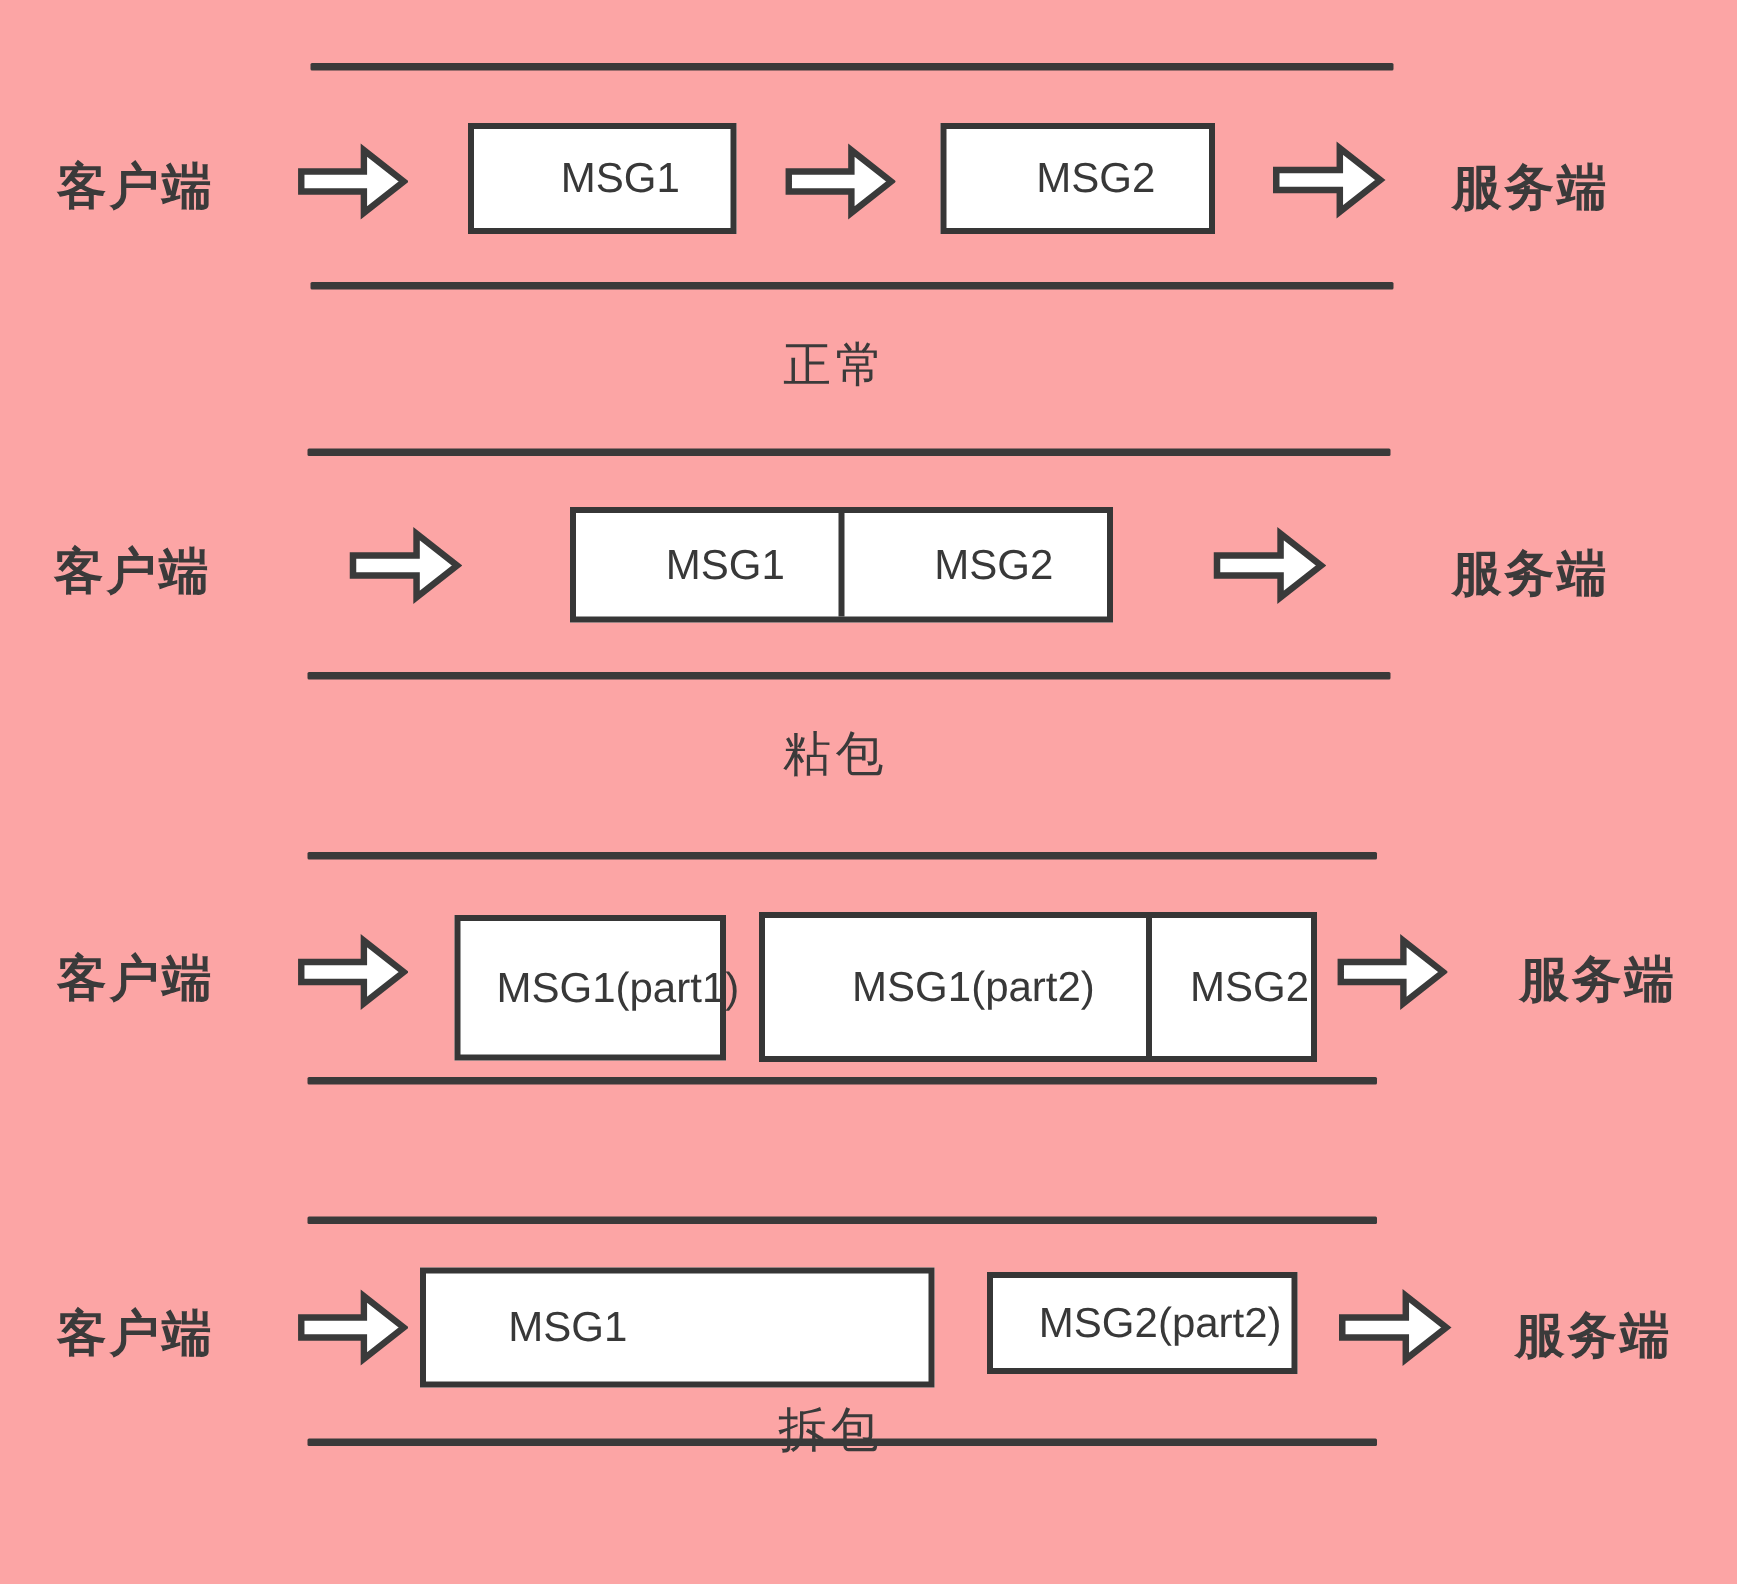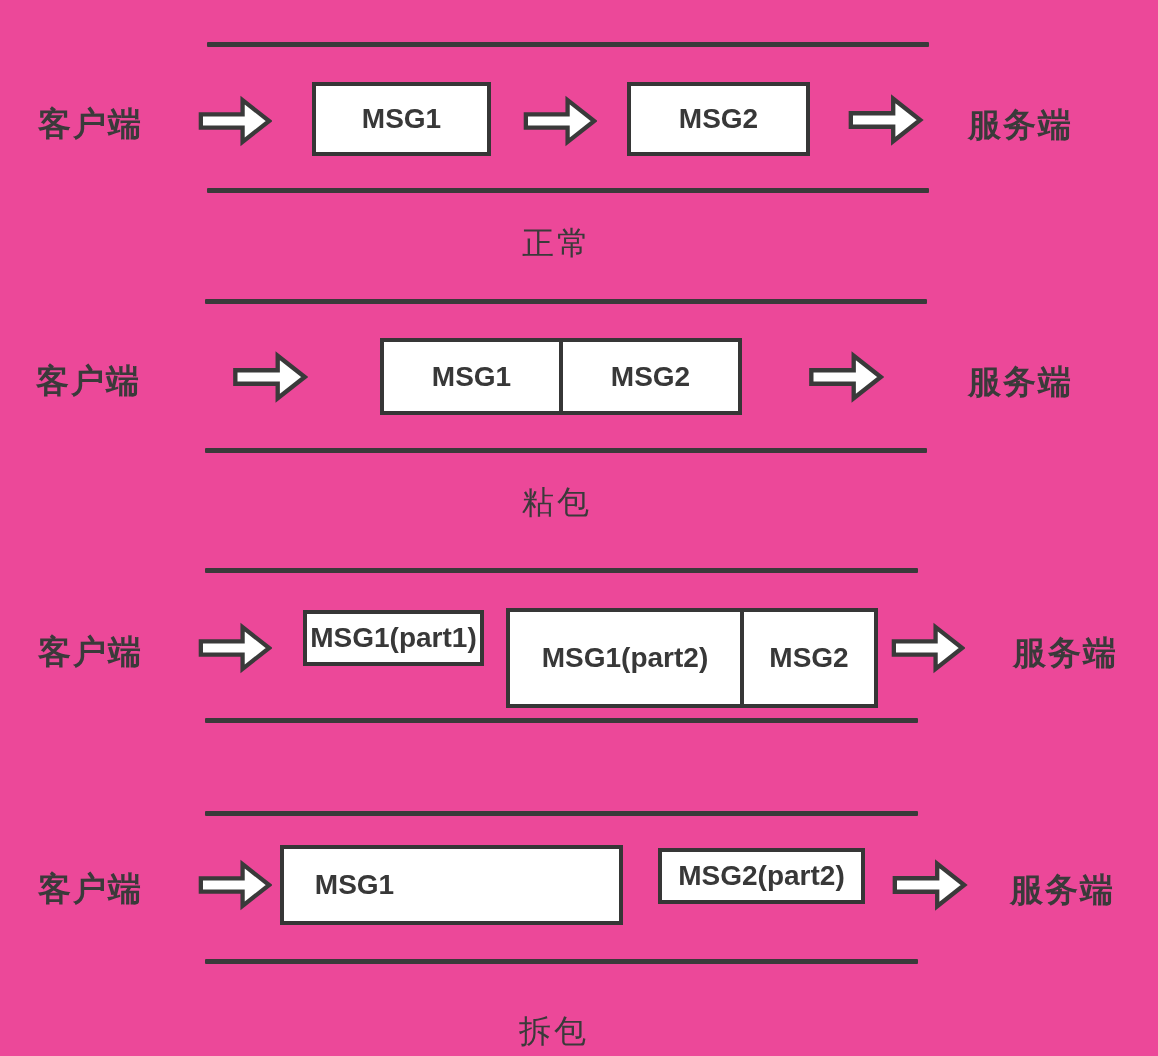--- a/index.html
+++ b/index.html
@@ -4,21 +4,21 @@
 <style>
   html, body {
     margin: 0;
     padding: 0;
     background: #ffffff;
   }
   #canvas {
     position: relative;
     width: 1158px;
     height: 1056px;
-    background: #ec4899;
+    background: #fca5a5;
     font-family: "Liberation Sans", "DejaVu Sans", sans-serif;
     color: #3a3a3a;
     overflow: hidden;
   }
   .channel-line {
     position: absolute;
     height: 5px;
     background: #3a3a3a;
     border-radius: 1px;
   }
@@ -46,24 +46,25 @@
     align-items: stretch;
     background: #ffffff;
     border: 4px solid #363636;
     box-sizing: border-box;
   }
   .msg-cell {
     display: flex;
     align-items: center;
     justify-content: center;
     font-size: 28px;
-    font-weight: 700;
+    font-weight: 400;
     color: #383838;
     white-space: nowrap;
     flex: 1 1 auto;
+    padding-left: 24px;
   }
   .msg-cell + .msg-cell {
     border-left: 4px solid #363636;
   }
   .flow-arrow {
     position: absolute;
   }
   .flow-arrow svg { display: block; width: 100%; height: 100%; }
 </style>
 </head>
@@ -135,21 +136,21 @@
 
   <div class="endpoint-label" style="left:38px; top:630px;">客户端</div>
   <div class="endpoint-label" style="left:1013px; top:631px;">服务端</div>
 
   <div class="flow-arrow" style="left:198px; top:622px; width:74px; height:52px;">
     <svg viewBox="0 0 78 54">
         <polygon points="3,20 47,20 47,5 75,27 47,49 47,34 3,34" fill="#ffffff" stroke="#3a3a3a" stroke-width="4.5"></polygon>
       </svg>
   </div>
 
-  <div class="msg-box" style="left:303px; top:610px; width:181px; height:56px;">
+  <div class="msg-box" style="left:303px; top:610px; width:181px; height:97px;">
     <div class="msg-cell">MSG1(part1)</div>
   </div>
 
   <div class="msg-box" style="left:506px; top:608px; width:372px; height:100px;">
     <div class="msg-cell" style="flex:0 0 230px;">MSG1(part2)</div>
     <div class="msg-cell">MSG2</div>
   </div>
 
   <div class="flow-arrow" style="left:891px; top:622px; width:74px; height:52px;">
     <svg viewBox="0 0 78 54">
@@ -166,25 +167,25 @@
   <div class="flow-arrow" style="left:198px; top:859px; width:74px; height:52px;">
     <svg viewBox="0 0 78 54">
         <polygon points="3,20 47,20 47,5 75,27 47,49 47,34 3,34" fill="#ffffff" stroke="#3a3a3a" stroke-width="4.5"></polygon>
       </svg>
   </div>
 
   <div class="msg-box" style="left:280px; top:845px; width:343px; height:80px;">
     <div class="msg-cell" style="flex:0 0 141px;">MSG1</div>
   </div>
 
-  <div class="msg-box" style="left:658px; top:848px; width:207px; height:56px;">
+  <div class="msg-box" style="left:658px; top:848px; width:207px; height:68px;">
     <div class="msg-cell">MSG2(part2)</div>
   </div>
 
   <div class="flow-arrow" style="left:891px; top:859px; width:77px; height:52px;">
     <svg viewBox="0 0 78 54">
         <polygon points="3,20 47,20 47,5 75,27 47,49 47,34 3,34" fill="#ffffff" stroke="#3a3a3a" stroke-width="4.5"></polygon>
       </svg>
   </div>
 
-  <div class="row-caption" style="left:499px; top:1010px;">拆包</div>
+  <div class="row-caption" style="left:499px; top:932px;">拆包</div>
 
 </div>
 
 </body></html>

